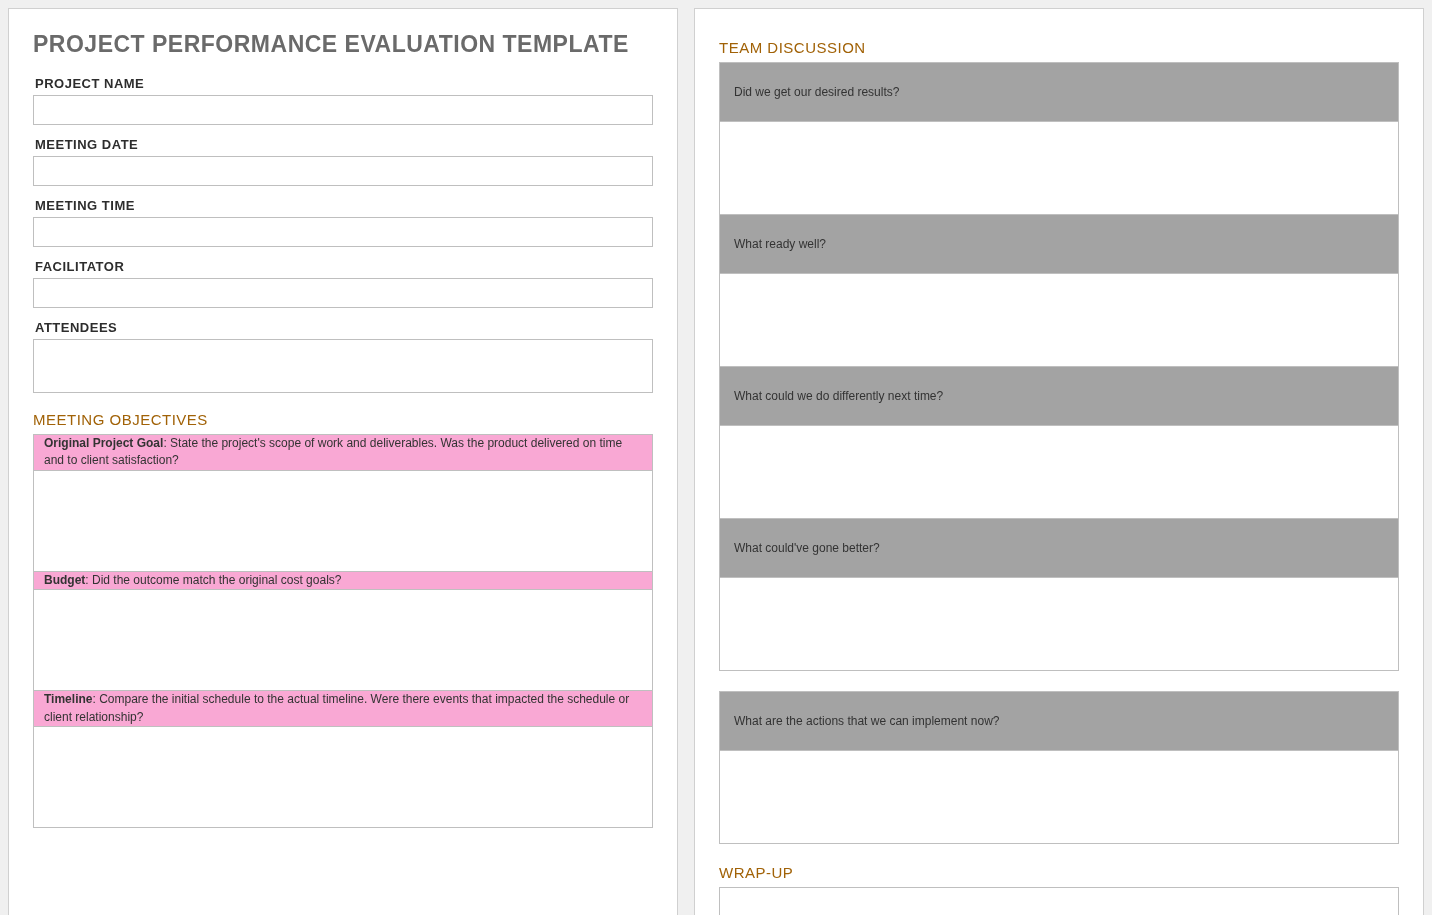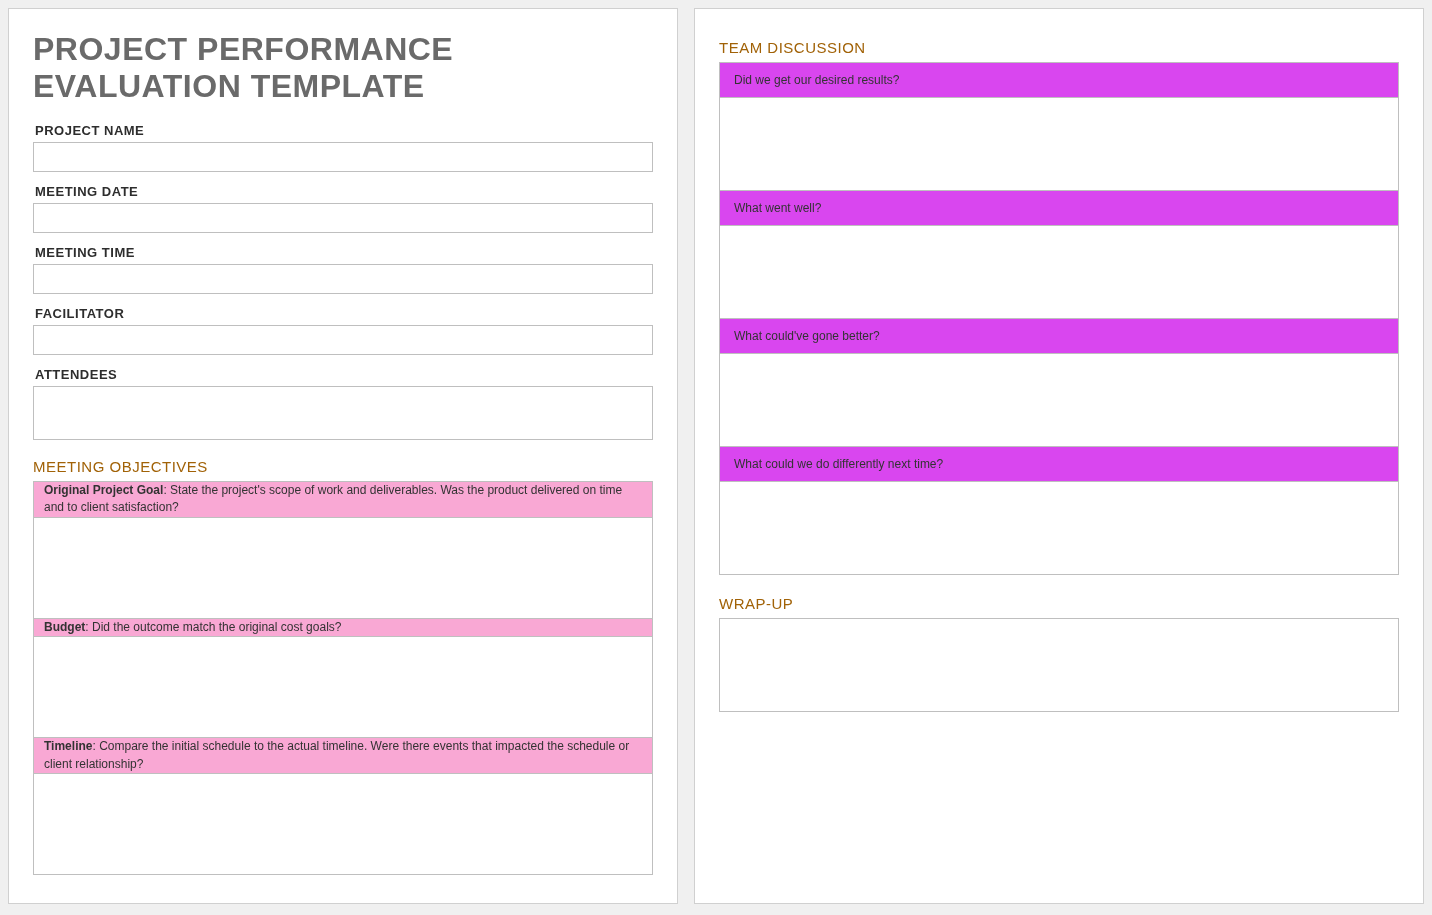--- a/index.html
+++ b/index.html
@@ -16,21 +16,21 @@
     background: #fff;
     border: 1px solid #d0d0d0;
     padding: 22px 24px 28px 24px;
     flex: 1;
     min-height: 880px;
   }
   .page.left { width: 670px; flex: 0 0 670px; }
   .page.right { flex: 1; }
   h1.title {
     margin: 0 0 18px 0;
-    font-size: 32px;
+    font-size: 23px;
     font-weight: bold;
     letter-spacing: 0.5px;
     color: #6a6a6a;
   }
   .field-label {
     font-size: 13px;
     font-weight: bold;
     letter-spacing: 0.5px;
     color: #2d2d2d;
     margin: 12px 0 4px 2px;
@@ -69,22 +69,22 @@
     background: #fff;
     height: 94px;
   }
   .qa-body.tall { height: 100px; }
   .prompt-block {
     border: 1px solid #bfbfbf;
     margin-bottom: 0;
   }
   .prompt-block + .prompt-block { margin-top: 0; border-top: none; }
   .prompt-header {
-    background: #d946ef;
-    padding: 10px 14px;
+    background: #a3a3a3;
+    padding: 22px 14px;
     font-size: 12px;
     color: #333;
     border-bottom: 1px solid #bfbfbf;
   }
   .prompt-body {
     background: #fff;
     height: 92px;
   }
   .group { margin-bottom: 20px; }
 </style>
@@ -135,33 +135,39 @@
 
 <div class="page right">
   <div class="section-title">TEAM DISCUSSION</div>
 
   <div class="group">
     <div class="prompt-block">
       <div class="prompt-header">Did we get our desired results?</div>
       <div class="prompt-body"></div>
     </div>
     <div class="prompt-block">
-      <div class="prompt-header">What went well?</div>
+      <div class="prompt-header">What ready well?</div>
+      <div class="prompt-body"></div>
+    </div>
+    <div class="prompt-block">
+      <div class="prompt-header">What could we do differently next time?</div>
       <div class="prompt-body"></div>
     </div>
     <div class="prompt-block">
       <div class="prompt-header">What could've gone better?</div>
       <div class="prompt-body"></div>
     </div>
+  </div>
+
+  <div class="group">
     <div class="prompt-block">
-      <div class="prompt-header">What could we do differently next time?</div>
+      <div class="prompt-header">What are the actions that we can implement now?</div>
       <div class="prompt-body"></div>
     </div>
   </div>
-
 
   <div class="section-title">WRAP-UP</div>
   <div class="group">
     <div class="prompt-block">
       <div class="prompt-body"></div>
     </div>
   </div>
 </div>
 
 </body></html>

